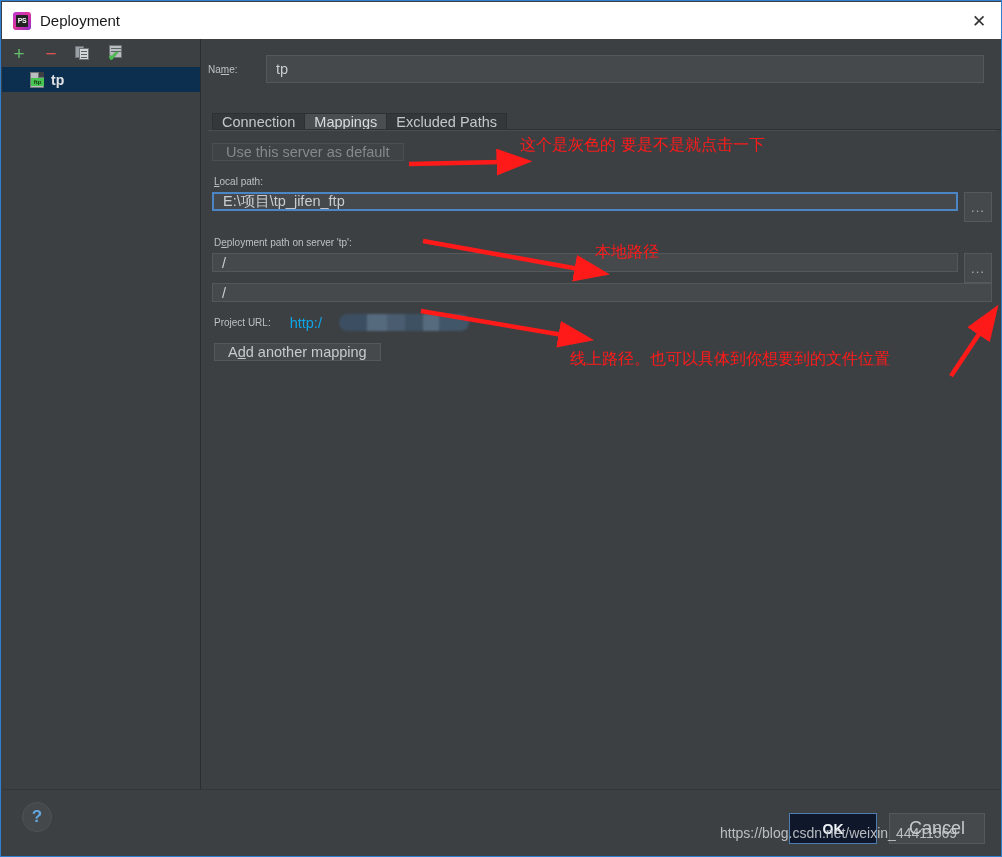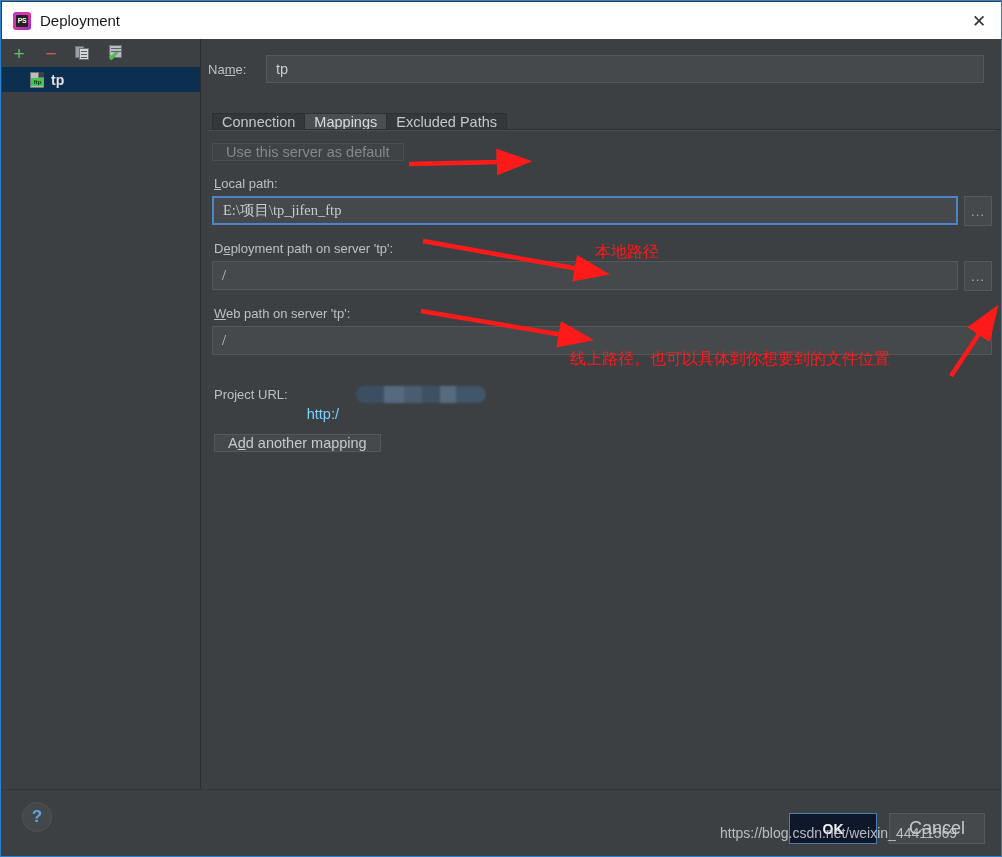--- a/index.html
+++ b/index.html
@@ -125,21 +125,21 @@
     position: absolute; left: 201px; top: 38px;
     width: 800px; height: 752px;
     background: #3c4043;
   }
 
   .row-name {
     display: flex; align-items: center;
     padding: 16px 18px 0 6px;
   }
   .lbl {
-    color: #bcc0c2; font-size: 13px;
+    color: #bcc0c2; font-size: 10px;
   }
   .lbl u { text-decoration: underline; }
   .name-label { width: 48px; }
   .txtfield {
     background: #45494c;
     border: 1px solid #53585b;
     height: 28px;
     color: #c9cdd0;
     font-size: 14.5px;
     padding: 0 9px;
@@ -193,38 +193,38 @@
   .btn.disabled {
     color: #85898c;
     background: #3f4346;
     border-color: #4b4f52;
     cursor: default;
   }
   .btn u { text-decoration: underline; }
 
   .field-label { margin: 15px 0 5px 2px; display: block; }
   .field-row { display: flex; align-items: stretch; gap: 6px; }
-  .field-row .txtfield { flex: 1; height: 29px; font-family: Liberation Serif, serif; }
+  .field-row .txtfield { flex: 1; height: 19px; }
   .txtfield.focused {
     border: 2px solid #4b85c6;
     background: #45494c;
   }
   .browse-btn {
     width: 28px; height: 30px;
     background: #45494c; border: 1px solid #55595c;
     display: flex; align-items: center; justify-content: center;
     color: #a9adb0; font-size: 13px; letter-spacing: 1px;
     cursor: pointer;
   }
 
   .url-row {
     display: flex; align-items: center; gap: 19px;
     margin: 12px 0 0 2px;
   }
-  .url-link { color: #7dd3fc; font-size: 14.5px; margin-top: 39px; }
+  .url-link { color: #0ea5e9; font-size: 14.5px; }
   .url-redacted {
     height: 17px; width: 130px; border-radius: 9px;
     margin-left: -2px;
     background:
       linear-gradient(90deg,
         #3d5268 0px, #3d5268 28px,
         #5b7288 28px, #5b7288 48px,
         #4c6278 48px, #4c6278 66px,
         #3f5468 66px, #3f5468 84px,
         #5c7389 84px, #5c7389 100px,
@@ -359,21 +359,20 @@
         <div class="txtfield focused">E:\项目\tp_jifen_ftp</div>
         <div class="browse-btn">...</div>
       </div>
 
       <span class="lbl field-label"><span>D</span><u>e</u><span>ployment path on server 'tp':</span></span>
       <div class="field-row">
         <div class="txtfield">/</div>
         <div class="browse-btn">...</div>
       </div>
 
-      <span class="lbl field-label"><u>W</u><span>eb path on server 'tp':</span></span>
       <div class="field-row">
         <div class="txtfield">/</div>
       </div>
 
       <div class="url-row">
         <span class="lbl">Project URL:</span>
         <span class="url-link">http:/</span>
         <span class="url-redacted"></span>
       </div>
 
@@ -400,16 +399,17 @@
       <marker id="ah" markerWidth="8" markerHeight="8" refX="1" refY="3" orient="auto">
         <polygon points="0,0 8,3 0,6" fill="#ff1a1a"></polygon>
       </marker>
     </defs>
     <line x1="408" y1="163" x2="500" y2="161" stroke="#ff1a1a" stroke-width="4.5" marker-end="url(#ah)"></line>
     <line x1="422" y1="240" x2="578" y2="268" stroke="#ff1a1a" stroke-width="4.5" marker-end="url(#ah)"></line>
     <line x1="420" y1="310" x2="562" y2="334" stroke="#ff1a1a" stroke-width="4.5" marker-end="url(#ah)"></line>
     <line x1="950" y1="375" x2="980" y2="330" stroke="#ff1a1a" stroke-width="4.5" marker-end="url(#ah)"></line>
   </svg>
 
+  <div class="anno anno-1">这个是灰色的  要是不是就点击一下</div>
   <div class="anno anno-2">本地路径</div>
   <div class="anno anno-3">线上路径。也可以具体到你想要到的文件位置</div>
 
 </div>
 
 </body></html>

